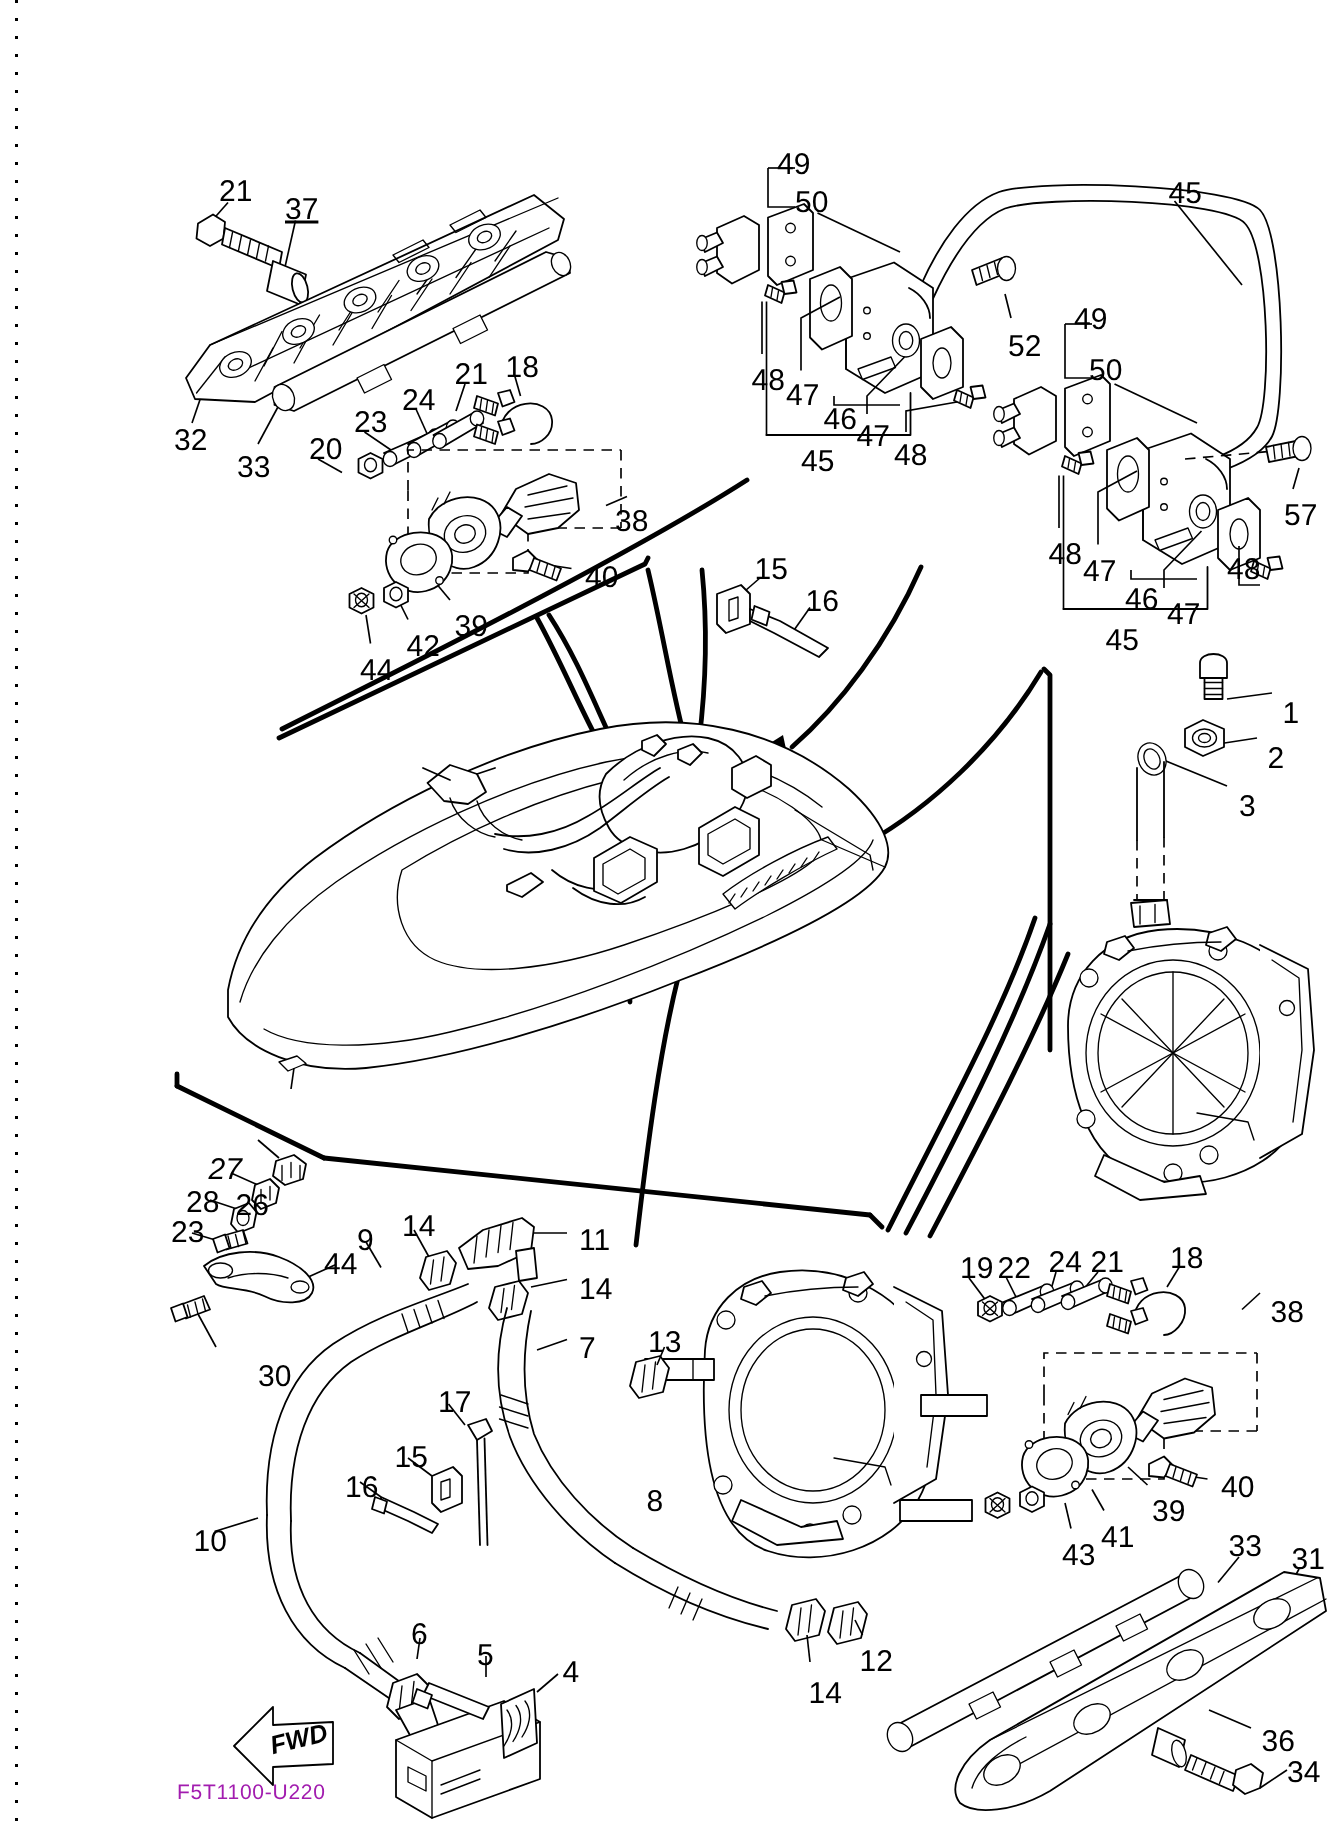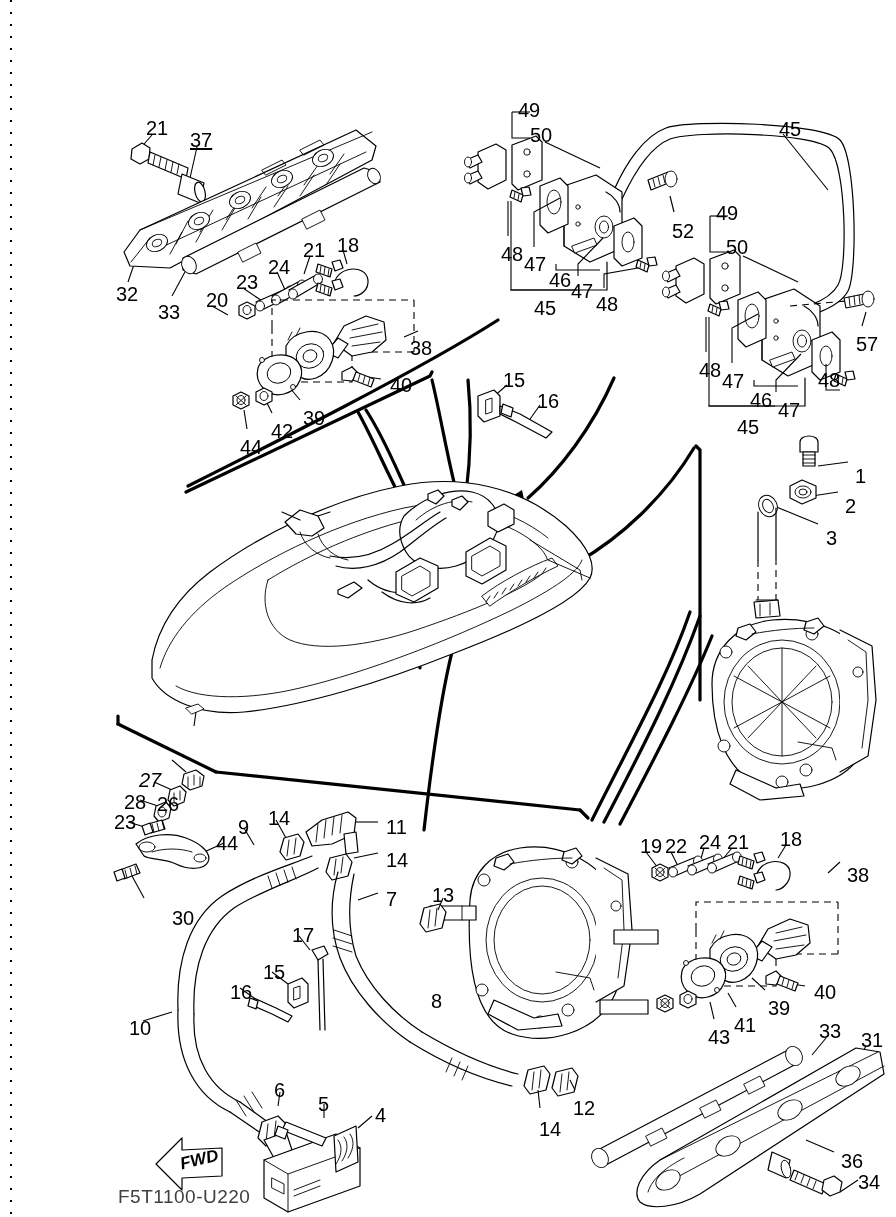--- a/index.html
+++ b/index.html
@@ -18,22 +18,22 @@
     font-size:20px;
     font-weight:400;
     color:#000;
     line-height:1;
     white-space:nowrap;
     letter-spacing:0px;
   }
   .docid{
     position:absolute;
     font-family:"Liberation Sans", sans-serif;
-    font-size:19px;
-    color:#404040;
+    font-size:14px;
+    color:#a21caf;
     letter-spacing:0.5px;
     white-space:nowrap;
   }
   .fwdtxt{
     position:absolute;
     font-family:"Liberation Sans", sans-serif;
     font-size:17px;
     font-weight:bold;
     font-style:italic;
     color:#000;

